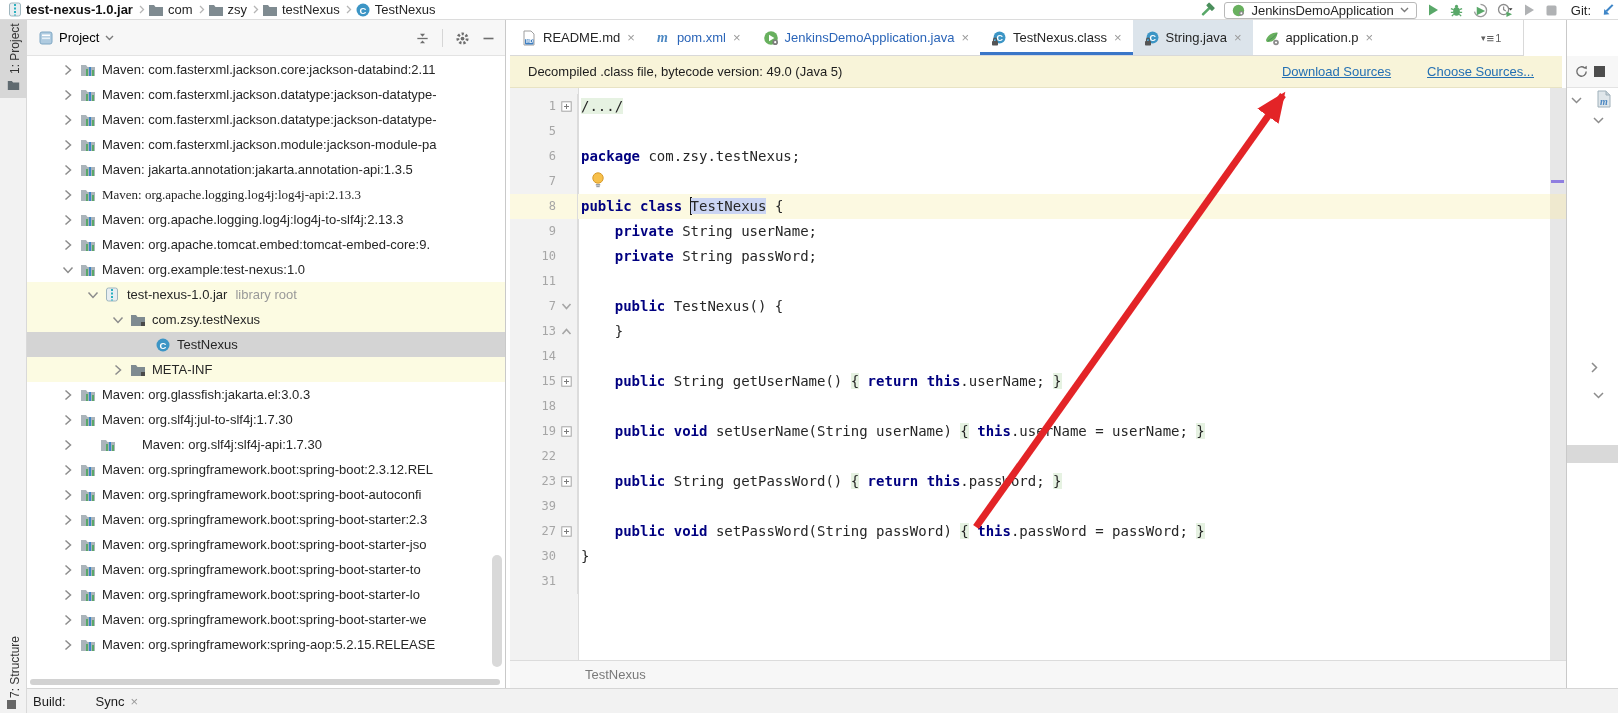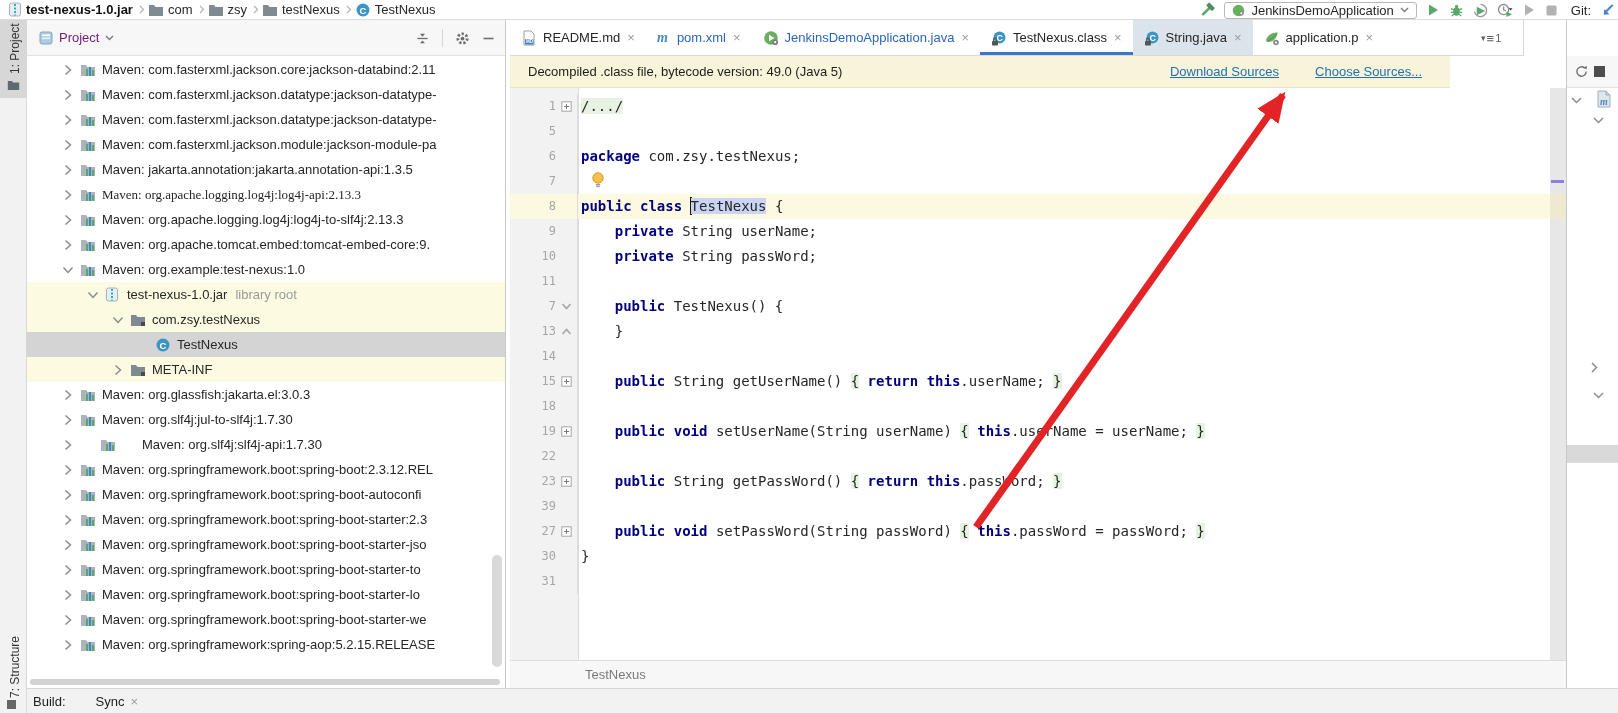--- a/index.html
+++ b/index.html
@@ -28,21 +28,21 @@
             border-right:1px solid #d9d9d9; }
   .stripe-tab-project { position:absolute; left:0; top:20px; width:27px; height:78px; background:#d7d7d7; }
   .vtext { position:absolute; white-space:nowrap; transform:rotate(-90deg); transform-origin:0 0;
            font-size:12px; color:#333; }
 
   
   .proj { position:absolute; left:27px; top:20px; width:479px; height:668px; background:#fff;
           border-right:1px solid #c9c9c9; overflow:hidden; }
   .proj-header { height:36px; background:#f7f7f7; border-bottom:1px solid #e3e3e3;
                  display:flex; align-items:center; padding-left:12px; gap:6px; }
-  .proj-header .title { color:#701a75; }
+  .proj-header .title { color:#000000; }
   .proj-header-icons { position:absolute; right:10px; top:0; height:36px; display:flex; align-items:center; gap:12px; }
   .ph-sep { width:1px; height:18px; background:#d6d6d6; }
   .tree { position:absolute; left:0; top:37px; right:0; }
   .trow { height:25px; display:flex; align-items:center; white-space:nowrap; overflow:hidden; }
   .trow .chev { width:25px; flex:none; display:flex; justify-content:center; }
   .trow .ticon { width:18px; flex:none; margin-right:4px; }
   .trow .suffix { color:#999; margin-left:8px; }
   .r-yellow { background:#fcfbe2; }
   .r-sel { background:#d4d4d4; }
   .tree-vscroll { position:absolute; left:465px; top:535px; width:10px; height:112px; background:#d9d9d9; border-radius:5px; }
@@ -55,21 +55,21 @@
   .tab .lbl { white-space:nowrap; }
   .tab .lbl.mod { color:#2b65b8; }
   .tab.active { box-shadow: inset 0 -3px 0 #3a76c8; }
   .tab.bluebg { background:#dce4eb; }
   .tab .close { color:#9a9a9a; font-size:13px; margin-left:1px; }
   .hidden-tabs { position:absolute; left:1481px; top:20px; height:36px; display:flex; align-items:center; color:#5f5f5f; }
   .tabbar-sep { position:absolute; left:1523px; top:20px; width:1px; height:36px; background:#d9d9d9; }
   .rpanel-title { position:absolute; left:1572px; top:20px; height:36px; line-height:36px; color:#454545; white-space:nowrap; overflow:hidden; width:46px; }
 
   
-  .banner { position:absolute; left:510px; top:56px; width:940px; height:32px; background:#f8f4d9;
+  .banner { position:absolute; left:510px; top:56px; width:1052px; height:32px; background:#f8f4d9;
             border-bottom:1px solid #e8e3c4; display:flex; align-items:center; padding:0 28px 0 18px; }
   .banner .msg { flex:1; color:#1c1c1c; }
   .banner .lnk { color:#2470b3; }
   .banner .lnk.dl { text-decoration:underline; margin-right:36px; }
 
   
   .codewrap { position:absolute; left:510px; top:88px; width:1040px; height:572px; background:#fff; overflow:hidden; }
   .gutter-bg { position:absolute; left:0; top:0; width:69px; height:572px; background:#f2f2f2; border-right:1px solid #dcdcdc; }
   .codelines { position:absolute; left:0; top:6px; right:0; }
   .cl { display:flex; height:25px; font-family:"DejaVu Sans Mono","Liberation Mono",monospace; font-size:14px; }

